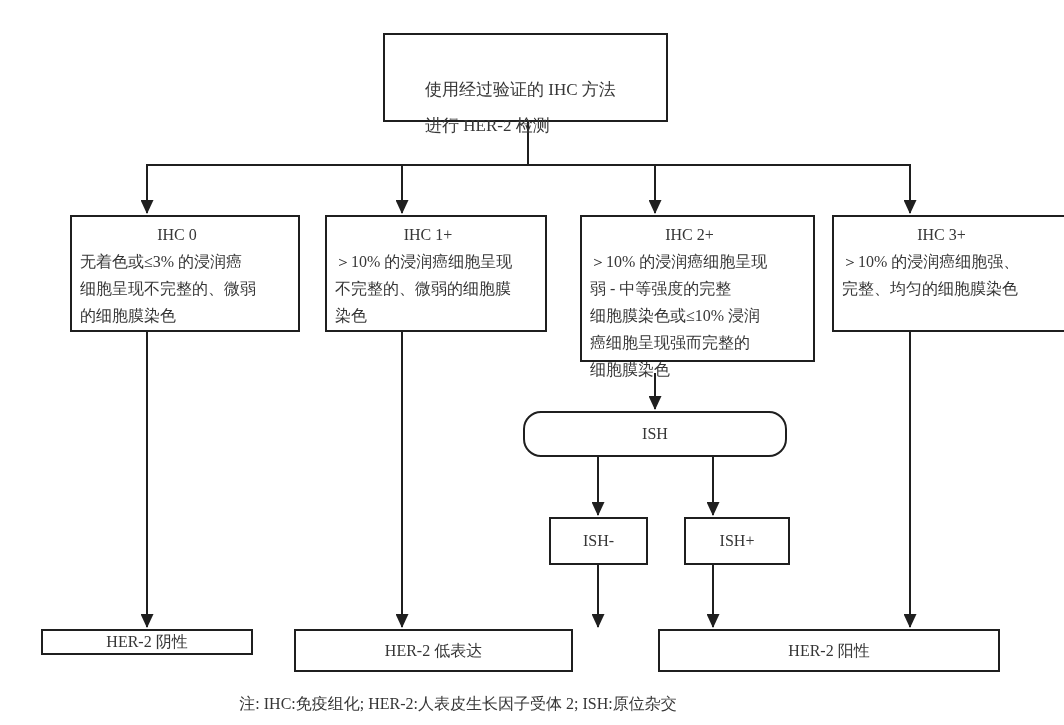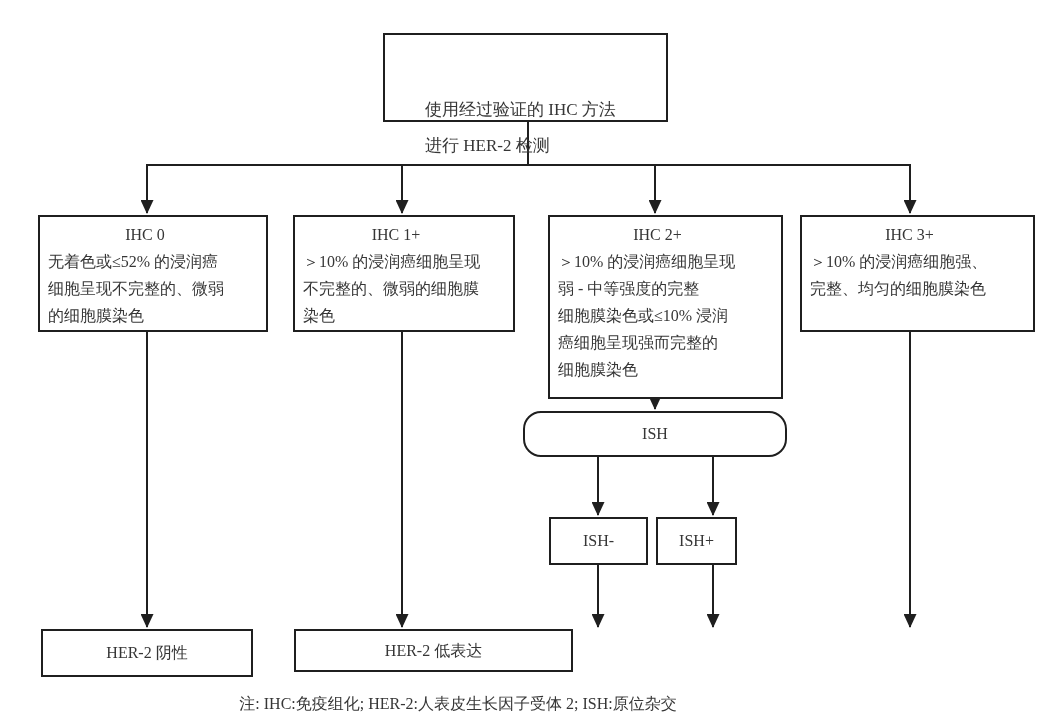--- a/index.html
+++ b/index.html
@@ -28,26 +28,26 @@
   .connectors line { stroke: var(--line); stroke-width: 2; }
   .connectors .arrowhead { fill: var(--line); }
   .node {
     position: absolute;
     border: 2px solid var(--line);
     background: var(--bg);
     font-size: 16px;
     line-height: 26px;
   }
   .root-node {
-    padding: 21px 0 0 40px;
+    padding: 1px 0 0 40px;
     font-size: 17px;
     line-height: 36px;
     white-space: pre-line;
   }
-  .branch-node { padding: 4px 24px 0 8px; }
+  .branch-node { padding: 4px 24px 0 8px; margin-left: 32px; }
   .branch-title {
     display: block;
     text-align: center;
     line-height: 27px;
   }
   .branch-body {
     display: block;
     white-space: pre-line;
     text-align: left;
     line-height: 27px;
@@ -101,33 +101,33 @@
     <line x1="910" y1="332" x2="910" y2="627" marker-end="url(#arw)"></line>
   </svg>
 
   <div class="node root-node" style="left:383px; top:33px; width:285px; height:89px;">
     <span>使用经过验证的 IHC 方法
 进行 HER-2 检测</span>
   </div>
 
   <div class="node branch-node" style="left:38px; top:215px; width:230px; height:117px;">
     <span class="branch-title">IHC 0</span>
-    <span class="branch-body">无着色或≤52% 的浸润癌
+    <span class="branch-body">无着色或≤3% 的浸润癌
 细胞呈现不完整的、微弱
 的细胞膜染色</span>
   </div>
 
   <div class="node branch-node" style="left:293px; top:215px; width:222px; height:117px;">
     <span class="branch-title">IHC 1+</span>
     <span class="branch-body">＞10% 的浸润癌细胞呈现
 不完整的、微弱的细胞膜
 染色</span>
   </div>
 
-  <div class="node branch-node" style="left:548px; top:215px; width:235px; height:184px;">
+  <div class="node branch-node" style="left:548px; top:215px; width:235px; height:147px;">
     <span class="branch-title">IHC 2+</span>
     <span class="branch-body">＞10% 的浸润癌细胞呈现
 弱 - 中等强度的完整
 细胞膜染色或≤10% 浸润
 癌细胞呈现强而完整的
 细胞膜染色</span>
   </div>
 
   <div class="node branch-node" style="left:800px; top:215px; width:235px; height:117px;">
     <span class="branch-title">IHC 3+</span>
@@ -136,28 +136,31 @@
   </div>
 
   <div class="node label-node" style="left:523px; top:411px; width:264px; height:46px;border-radius:18px;">
     <span>ISH</span>
   </div>
 
   <div class="node label-node" style="left:549px; top:517px; width:99px; height:48px;">
     <span>ISH-</span>
   </div>
 
-  <div class="node label-node" style="left:656px; top:517px; width:81px; height:48px;">
+  <div class="node label-node" style="left:684px; top:517px; width:106px; height:48px;">
     <span>ISH+</span>
   </div>
 
-  <div class="node label-node" style="left:41px; top:629px; width:212px; height:48px;">
+  <div class="node label-node" style="left:41px; top:629px; width:212px; height:26px;">
     <span>HER-2 阴性</span>
   </div>
 
   <div class="node label-node" style="left:294px; top:629px; width:279px; height:43px;">
     <span>HER-2 低表达</span>
   </div>
 
+  <div class="node label-node" style="left:658px; top:629px; width:342px; height:43px;">
+    <span>HER-2 阳性</span>
+  </div>
 
   <div class="note">注: IHC:免疫组化; HER-2:人表皮生长因子受体 2; ISH:原位杂交</div>
 
 </div>
 
 </body></html>

